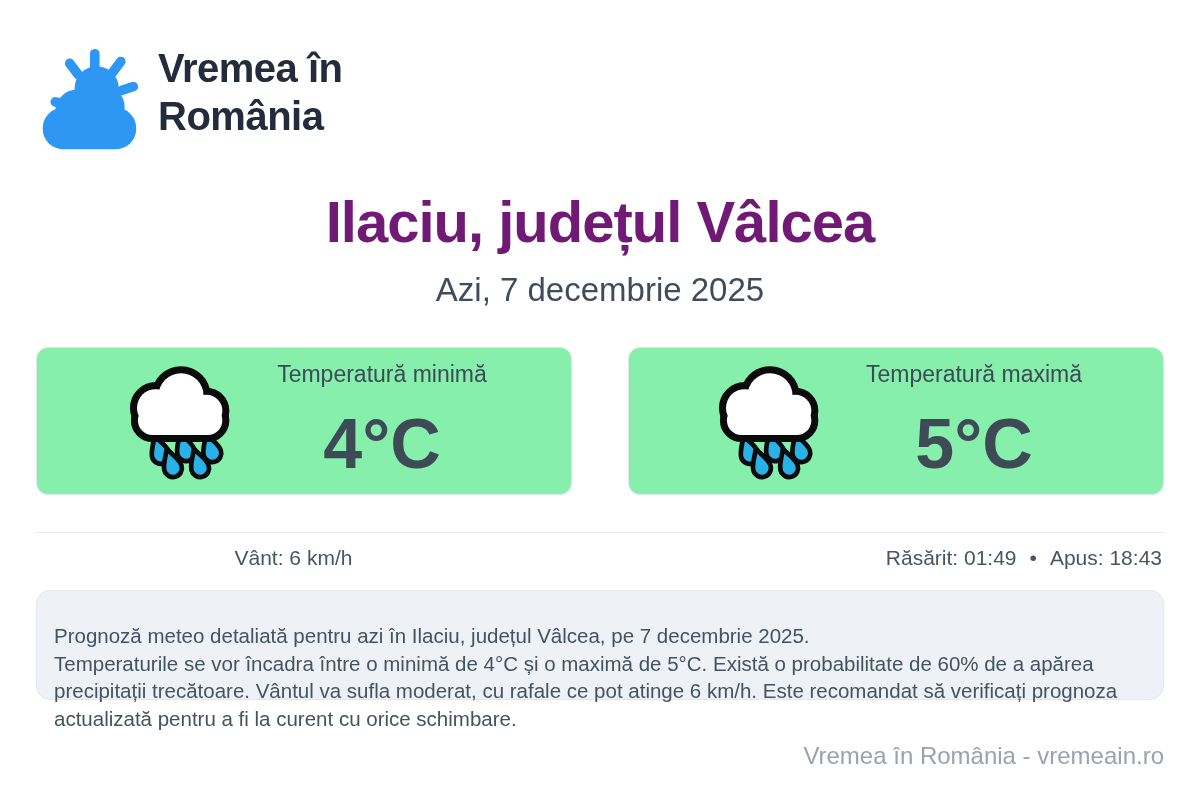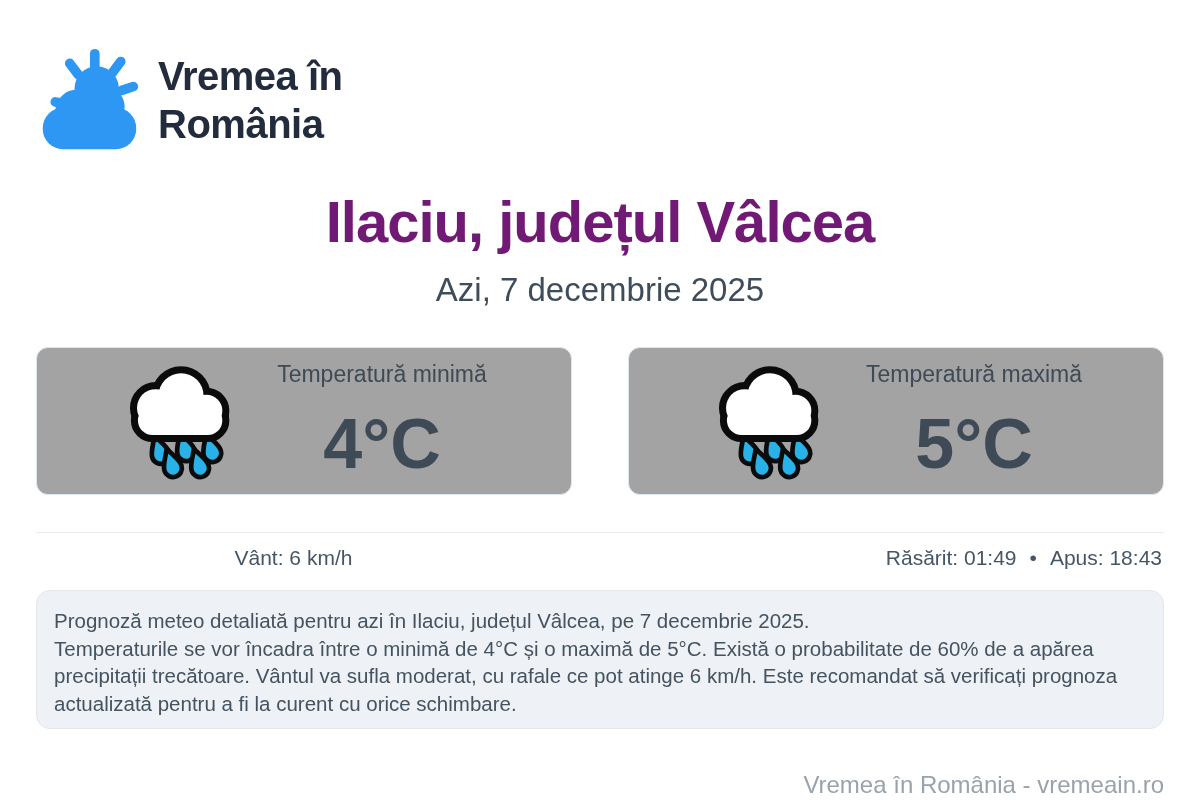--- a/index.html
+++ b/index.html
@@ -1,55 +1,55 @@
 <!DOCTYPE html>
 <html lang="ro"><head>
 <meta charset="utf-8">
 <style>
   * { margin:0; padding:0; box-sizing:border-box; }
   html,body { width:1200px; height:800px; background:#ffffff;
     font-family:"Liberation Sans", sans-serif; overflow:hidden; }
   .page { width:1200px; height:800px; padding:0 36px; position:relative; }
 
   
-  .brand { display:flex; align-items:center; gap:16px; padding-top:44px; }
+  .brand { display:flex; gap:16px; padding-top:44px; }
   .brand-icon svg { display:block; }
   .brand-name { font-size:40px; font-weight:800; color:#232c3c;
     line-height:1.2; letter-spacing:-0.5px; }
 
   
   .title { margin-top:32px; text-align:center; font-size:58px; font-weight:800;
     color:#701a75; letter-spacing:-1px; }
   .subtitle { margin-top:16px; text-align:center; font-size:33px;
     font-weight:400; color:#3f4c5a; }
 
   
   .cards { display:flex; gap:56px; margin-top:38px; }
-  .card { flex:1; height:148px; background:#a3a3a3; border:1px solid #dde7f0;
+  .card { flex:1; height:148px; background:#86efac; border:1px solid #dde7f0;
     border-radius:12px; display:flex; align-items:center; justify-content:center;
     gap:34px; }
   .card-icon svg { display:block; }
   .card-text { text-align:center; }
   .card-label { font-size:23px; color:#3e4a56; }
   .card-value { font-size:70px; font-weight:800; color:#3e4a56; line-height:1.05;
     margin-top:20px; }
 
   
   .divider { border-top:1px solid #e7eaee; margin-top:37px; }
   .stats { display:flex; align-items:baseline; padding:13px 2px 11px 2px;
     font-size:21px; color:#475664; }
   .stat-left { flex:1; text-align:left; }
   .stat-center { flex:1; text-align:center; }
   .stat-right { flex:1.2; text-align:right; display:flex; justify-content:flex-end;
     gap:13px; }
   .bullet { color:#475664; }
 
   
   .description { margin-top:9px; background:#eef1f5; border:1px solid #e3e7ec;
-    border-radius:14px; padding:16px 17px; height:139px; overflow:visible;
+    border-radius:14px; padding:31px 17px; height:110px; overflow:visible;
     font-size:20.5px; line-height:27.6px; color:#44535f; white-space:pre-line; }
 
   
   .footer { margin-top:42px; text-align:right; font-size:24px; color:#9aa2ac; }
 </style>
 </head>
 <body>
 
 <div class="page">
 

